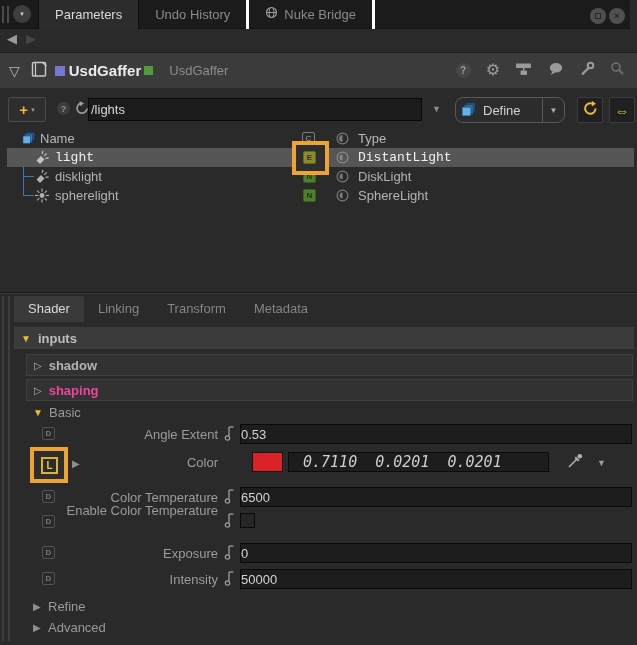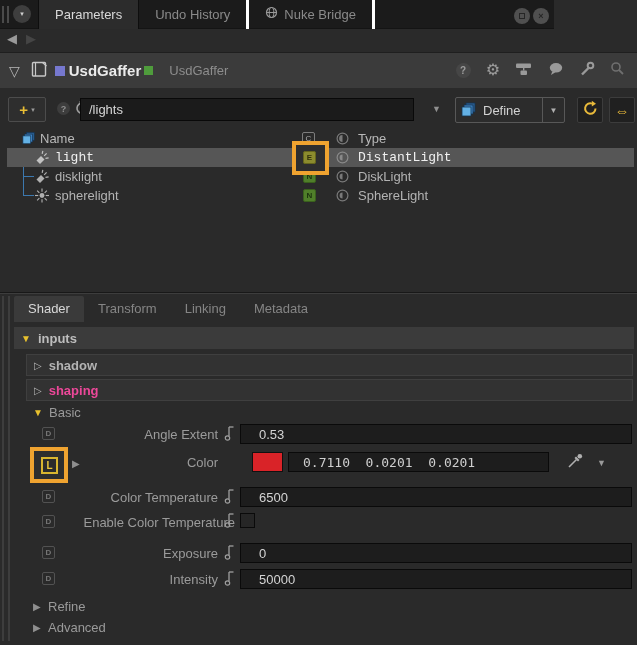--- a/index.html
+++ b/index.html
@@ -2,21 +2,21 @@
 <html><head>
 <meta charset="utf-8">
 <style>
   * { margin:0; padding:0; box-sizing:border-box; }
   html,body { width:637px; height:645px; }
   body { background:#2a2a2a; font-family:"Liberation Sans","DejaVu Sans",sans-serif; font-size:13px;
          position:relative; overflow:hidden; color:#b5b5b5; }
   .abs { position:absolute; }
 
   
-  .tabbar { left:0; top:0; width:554px; height:29px; background:#1b1b1b; border-bottom:1px solid #141414; }
+  .tabbar { left:0; top:0; width:630px; height:29px; background:#1b1b1b; border-bottom:1px solid #141414; }
   .grip { left:2px; top:6px; width:7px; height:17px; border-left:2px solid #4a4a4a; border-right:2px solid #4a4a4a; }
   .chev-circle { left:13px; top:5px; width:18px; height:18px; border-radius:50%; background:#3e3e3e;
                  display:flex; align-items:center; justify-content:center; color:#cfcfcf; font-size:7px; }
   .tabs { left:38px; top:0; height:29px; display:flex; }
   .tab { height:29px; line-height:28px; padding:0 16px; color:#8a8a8a; font-size:13px;
          border-right:3px solid #ffffff; display:flex; align-items:center; gap:6px; }
   .tab.active { background:#2c2c2c; color:#d9d9d9; border-left:1px solid #0e0e0e; border-right:1px solid #0e0e0e; }
   .win-circle { top:8px; width:16px; height:16px; border-radius:50%; background:#505050; color:#262626;
                 display:flex; align-items:center; justify-content:center; font-size:9px; font-weight:bold; }
   .float-glyph { width:6px; height:6px; border:1.5px solid #262626; }
@@ -39,25 +39,25 @@
   .gear { font-size:16px; color:#9c9c9c; line-height:1; }
 
   
   .add-btn { left:8px; top:97px; width:38px; height:25px; background:#2e2e2e; border:1px solid #4c4c4c; border-radius:2px;
              display:flex; align-items:center; justify-content:center; gap:3px; }
   .add-plus { color:#e8bd35; font-weight:bold; font-size:15px; }
   .add-caret { color:#9a9a9a; font-size:7px; }
   .help2 { left:57px; top:102px; width:13px; height:13px; border-radius:50%; background:#3d3d3d; color:#8f8f8f;
            font-size:9px; font-weight:bold; display:flex; align-items:center; justify-content:center; }
   .circarrow { left:74px; top:100px; }
-  .path-input { left:80px; top:98px; width:334px; height:23px; background:#1b1b1b; border:1px solid #090909;
-                color:#d6d6d6; font-size:13px; padding:0 8px; font-family:"Liberation Sans",sans-serif; outline:none; }
+  .path-input { left:88px; top:98px; width:334px; height:23px; background:#1b1b1b; border:1px solid #090909;
+                color:#d6d6d6; font-size:13px; padding:0 2px; font-family:"Liberation Sans",sans-serif; outline:none; }
   .path-caret { left:432px; top:104px; color:#8f8f8f; font-size:9px; }
   .combo { left:455px; top:97px; width:110px; height:26px; background:#2c2c2c; border:1px solid #585858;
-           border-radius:2px; display:flex; align-items:center; }
+           border-radius:8px; display:flex; align-items:center; }
   .combo-label { color:#d2d2d2; margin-left:6px; font-size:13px; flex:1; }
   .combo-arrow { width:22px; height:100%; border-left:1px solid #585858; display:flex; align-items:center;
                  justify-content:center; color:#b0b0b0; font-size:8px; }
   .ybtn { top:97px; width:26px; height:26px; background:#202020; border:1px solid #3c3c3c; border-radius:2px;
           display:flex; align-items:center; justify-content:center; }
   .swap-glyph { color:#e8b93a; font-size:15px; font-weight:bold; }
   .sg-header-line { left:7px; top:148px; width:627px; height:1px; background:#212121; }
   .col-name { left:40px; top:131px; color:#b8b8b8; }
   .col-type { left:358px; top:131px; color:#b8b8b8; }
   .cbox { left:302px; top:132px; width:13px; height:13px; border:1px solid #7d7d7d; border-radius:2px; color:#a8a8a8;
@@ -101,26 +101,26 @@
   .tri-o { color:#b3b3b3; font-size:10px; margin-left:7px; }
   .grp-label { font-weight:bold; color:#bdbdbd; margin-left:7px; font-size:13px; }
   .basic-tri { left:33px; top:407px; color:#e8c12e; font-size:10px; }
   .basic-label { left:49px; top:405px; color:#9a9a9a; }
 
   
   .dbadge { width:13px; height:13px; border:1px solid #525252; border-radius:2px; color:#767676; font-size:8px;
             font-weight:bold; display:flex; align-items:center; justify-content:center; left:42px; }
   .plabel { left:60px; width:158px; text-align:right; color:#9b9b9b; }
   .pfield { left:240px; width:392px; height:20px; background:#1d1d1d; border:1px solid #0a0a0a; color:#d4d4d4;
-            font-size:13px; padding:0 18px; font-family:"Liberation Sans",sans-serif; outline:none; }
+            font-size:13px; padding:0 0; font-family:"Liberation Sans",sans-serif; outline:none; }
   .checkbox { left:240px; width:15px; height:15px; background:#262626; border:1px solid #0a0a0a; }
   .swatch { left:252px; top:452px; width:31px; height:20px; border:1px solid #111; }
   .cfield { left:288px; top:452px; width:261px; height:20px; background:#1d1d1d; border:1px solid #0a0a0a;
             display:flex; align-items:center; padding-left:14px; }
-  .cvals { font-family:"DejaVu Sans Mono",monospace; font-size:13px; color:#cfcfcf; white-space:pre; }
+  .cvals { font-family:"DejaVu Sans Mono",monospace; font-size:15px; color:#cfcfcf; white-space:pre;font-style:italic; }
   .expander { color:#8f8f8f; font-size:10px; }
   .cdrop { left:597px; top:458px; color:#9a9a9a; font-size:9px; }
   .leaf-tri { left:33px; color:#8f8f8f; font-size:10px; }
   .leaf-label { left:48px; color:#9a9a9a; }
 </style>
 </head>
 <body>
 
 <div class="abs tabbar">
   <div class="abs grip"></div>
@@ -294,22 +294,22 @@
 
 <div class="abs hl-box hl-1"></div>
 <span class="abs row-badge badge-E hl-badge" style="left:303px; top:151px;">E</span>
 
 <div class="abs groove"></div>
 <div class="abs scroll-line" style="left:2px;"></div>
 <div class="abs scroll-line" style="left:8px;"></div>
 
 <div class="abs ptabs">
   <div class="ptab active"><span>Shader</span></div>
+  <div class="ptab"><span>Linking</span></div>
   <div class="ptab"><span>Transform</span></div>
-  <div class="ptab"><span>Linking</span></div>
   <div class="ptab"><span>Metadata</span></div>
 </div>
 
 <div class="abs group-bar inputs-bar">
   <span class="tri-y">▼</span>
   <span class="grp-label">inputs</span>
 </div>
 <div class="abs group-bar sub-bar">
   <span class="tri-o">▷</span>
   <span class="grp-label" style="color:#b3b3b3;">shadow</span>
@@ -348,21 +348,21 @@
 <div class="abs dbadge" style="top:490px;">D</div>
 <div class="abs plabel" style="top:490px;">Color Temperature</div>
 <span class="abs" style="left:224px; top:487px;"><svg width="11" height="18" viewBox="0 0 11 18">
       <line x1="5" y1="3" x2="5" y2="12" stroke="#9f9f9f" stroke-width="1.3"></line>
       <line x1="5" y1="3" x2="9.5" y2="3" stroke="#9f9f9f" stroke-width="1.3"></line>
       <circle cx="3.5" cy="14" r="2.2" fill="none" stroke="#9f9f9f" stroke-width="1.2"></circle>
     </svg></span>
 <input class="abs pfield" style="top: 487px;" value="6500">
 
 <div class="abs dbadge" style="top:515px;">D</div>
-<div class="abs plabel" style="top:515px;margin-left:17px;">Enable Color Temperature</div>
+<div class="abs plabel" style="top:503px;">Enable Color Temperature</div>
 <span class="abs" style="left:224px; top:511px;"><svg width="11" height="18" viewBox="0 0 11 18">
       <line x1="5" y1="3" x2="5" y2="12" stroke="#9f9f9f" stroke-width="1.3"></line>
       <line x1="5" y1="3" x2="9.5" y2="3" stroke="#9f9f9f" stroke-width="1.3"></line>
       <circle cx="3.5" cy="14" r="2.2" fill="none" stroke="#9f9f9f" stroke-width="1.2"></circle>
     </svg></span>
 <div class="abs checkbox" style="top:513px;"></div>
 
 <div class="abs dbadge" style="top:546px;">D</div>
 <div class="abs plabel" style="top:546px;">Exposure</div>
 <span class="abs" style="left:224px; top:543px;"><svg width="11" height="18" viewBox="0 0 11 18">

